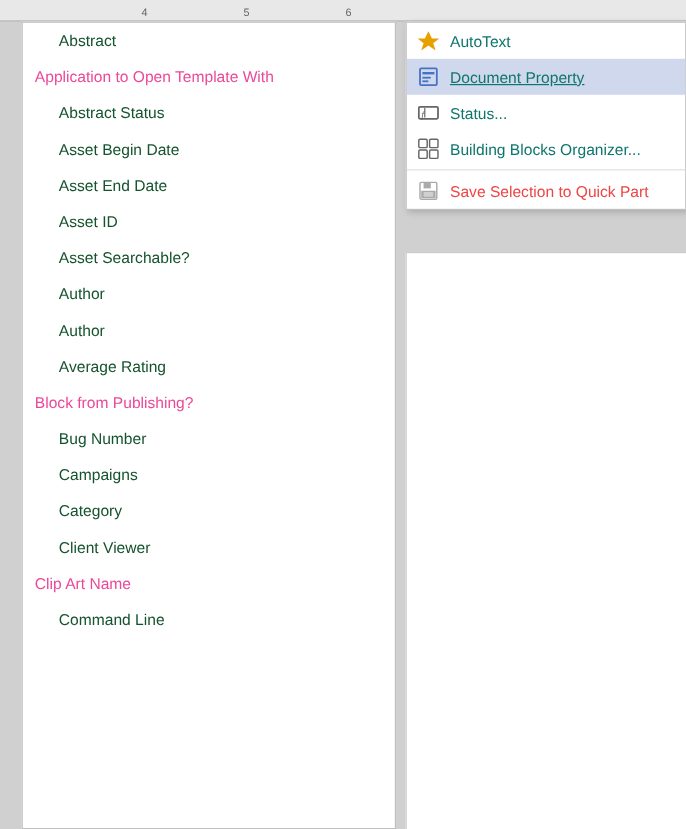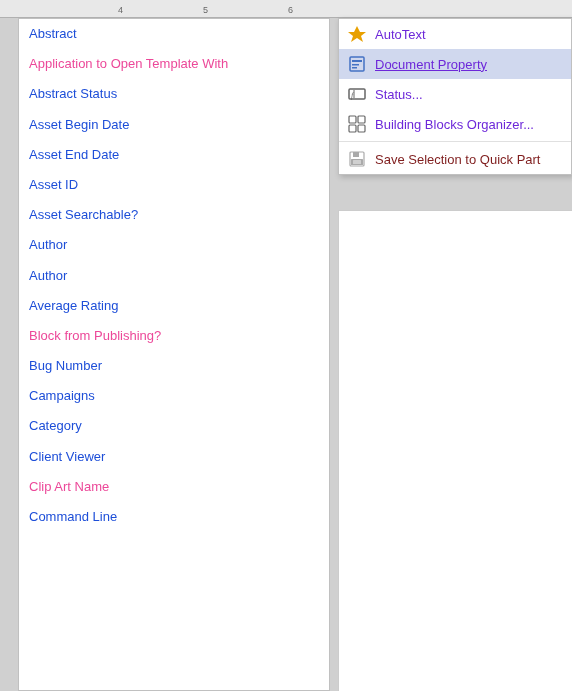--- a/index.html
+++ b/index.html
@@ -28,31 +28,31 @@
       border: 1px solid #c0c0c0;
       box-shadow: 2px 2px 6px rgba(0,0,0,0.2);
       z-index: 100;
     }
 
     .dropdown-item {
       display: flex;
       align-items: center;
       padding: 5px 8px;
       cursor: pointer;
-      color: #6d28d9;
+      color: #0f766e;
       gap: 8px;
     }
 
     .dropdown-item.selected {
       background: #d0d8ee;
       text-decoration: underline;
     }
 
     .dropdown-item.disabled {
-      color: #7f1d1d;
+      color: #ef4444;
       cursor: default;
     }
 
     .dropdown-item .item-icon {
       width: 20px;
       height: 20px;
       display: flex;
       align-items: center;
       justify-content: center;
       flex-shrink: 0;
@@ -106,21 +106,22 @@
       color: #1a1a1a;
       font-size: 13px;
       line-height: 1.4;
     }
 
     .property-item.orange {
       color: #ec4899;
     }
 
     .property-item.normal {
-      color: #1d4ed8;
+      color: #14532d;
+      margin-left: 20px;
     }
 
     
     .doc-area {
       position: absolute;
       top: 18px;
       left: 338px;
       right: 0;
       bottom: 0;
       background: #d0d0d0;

